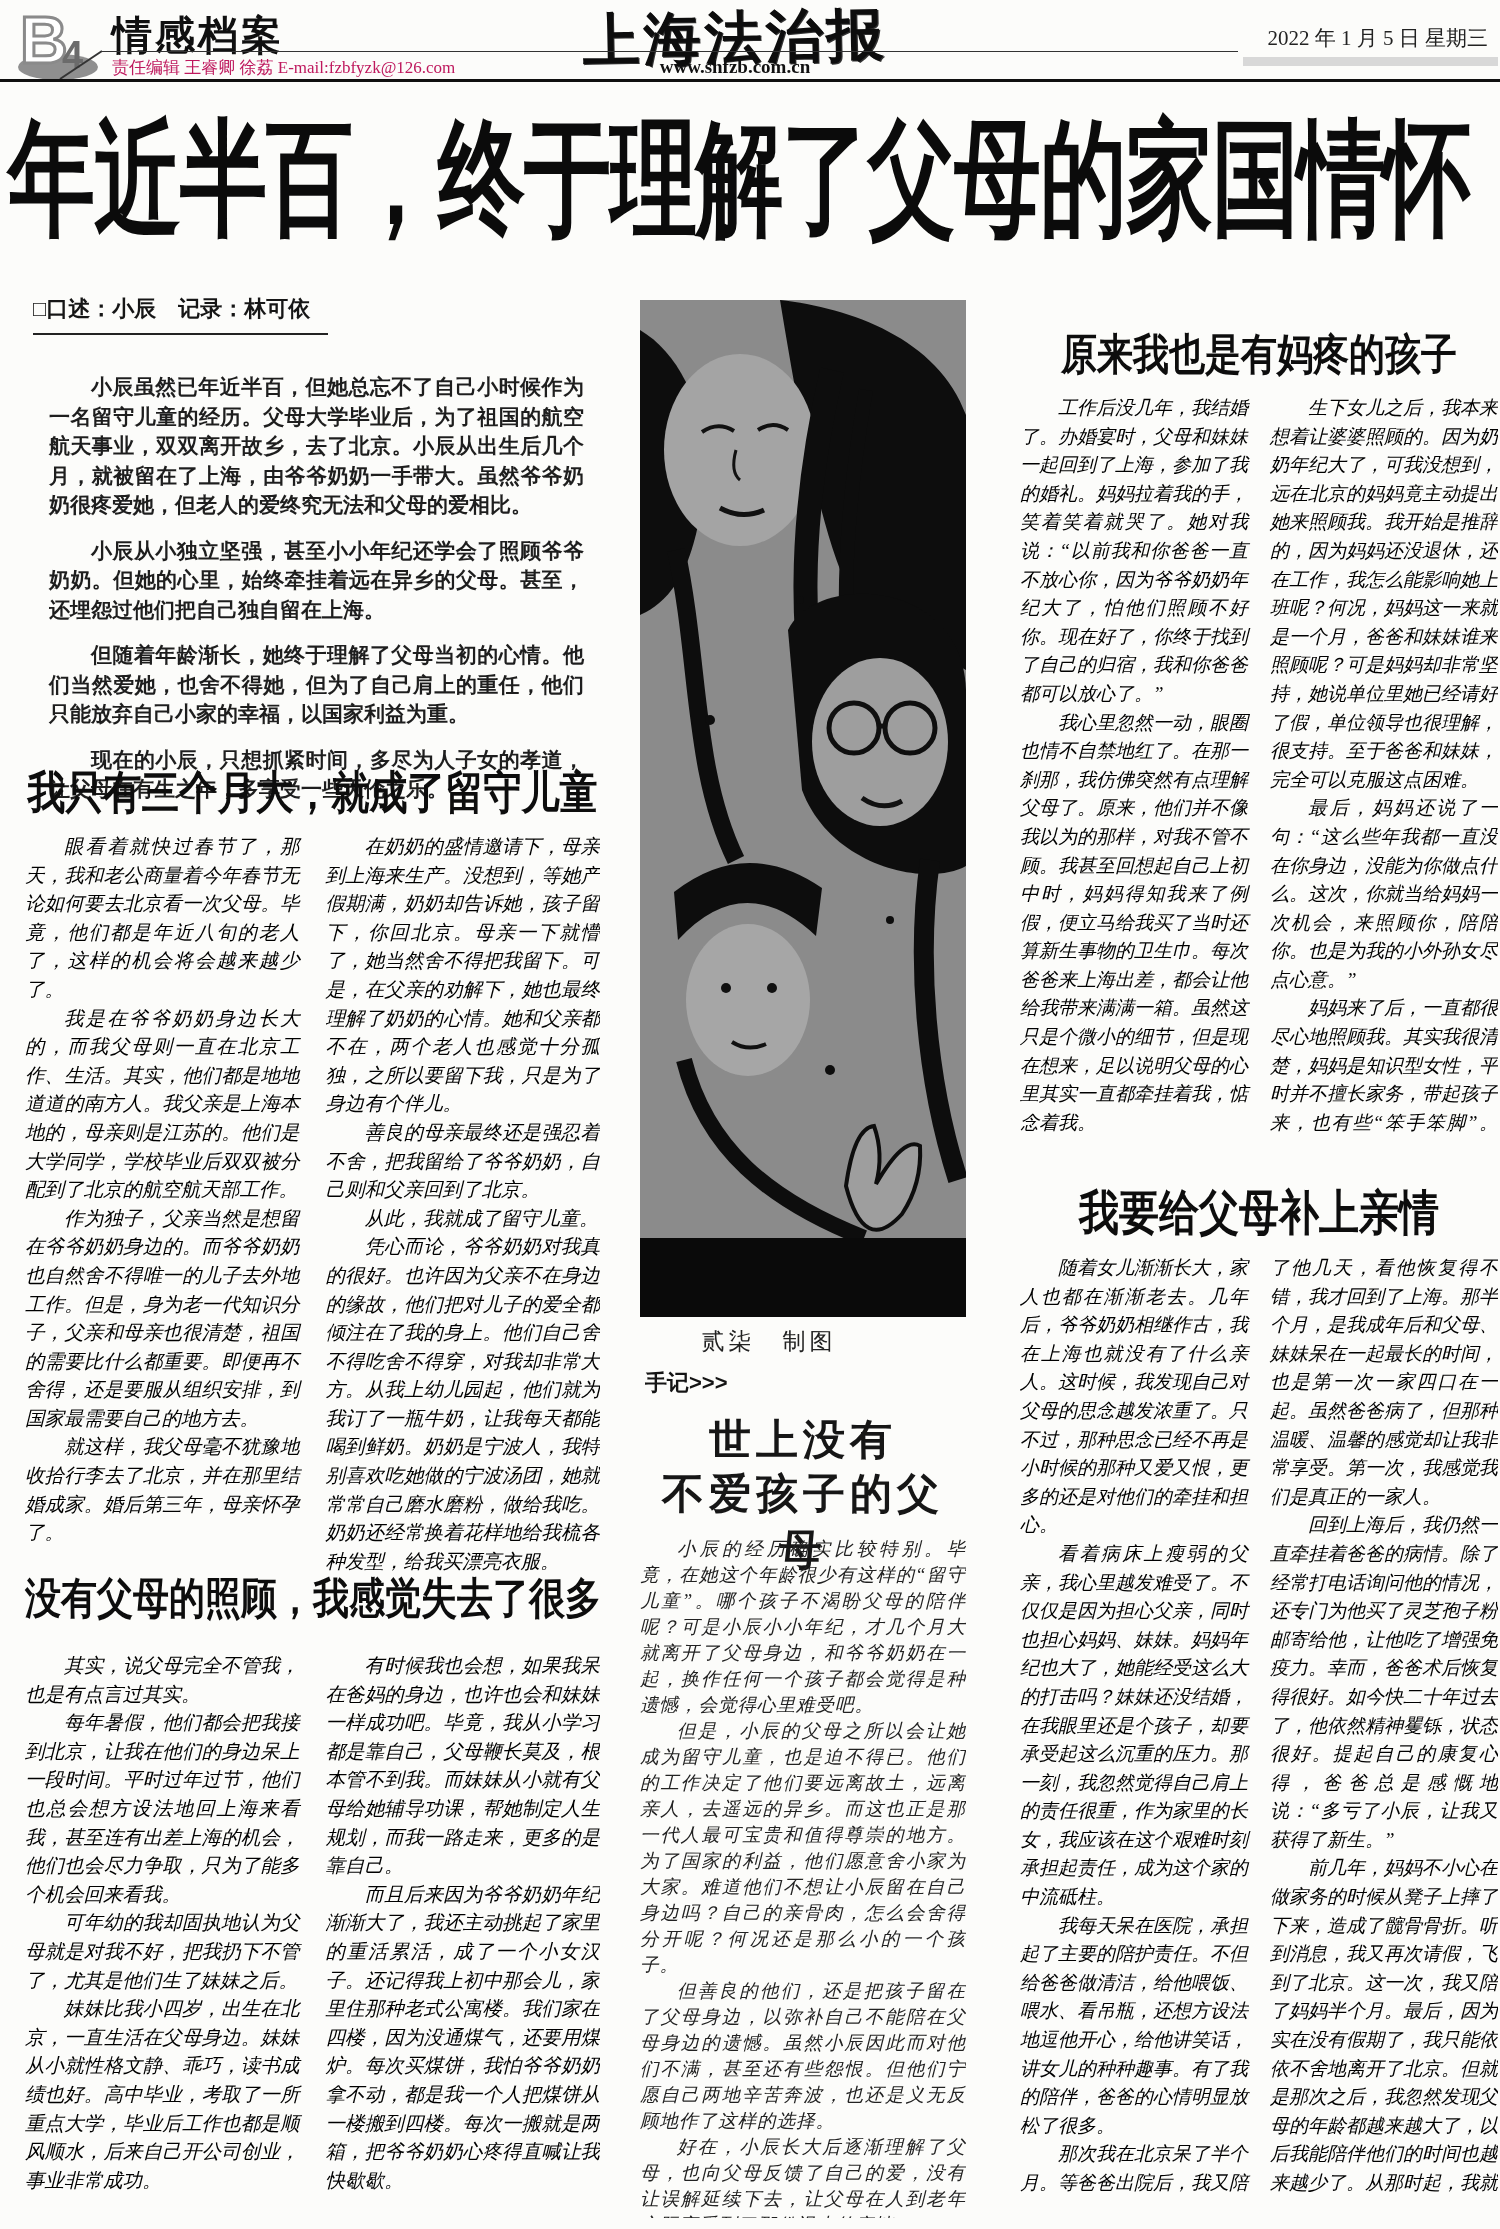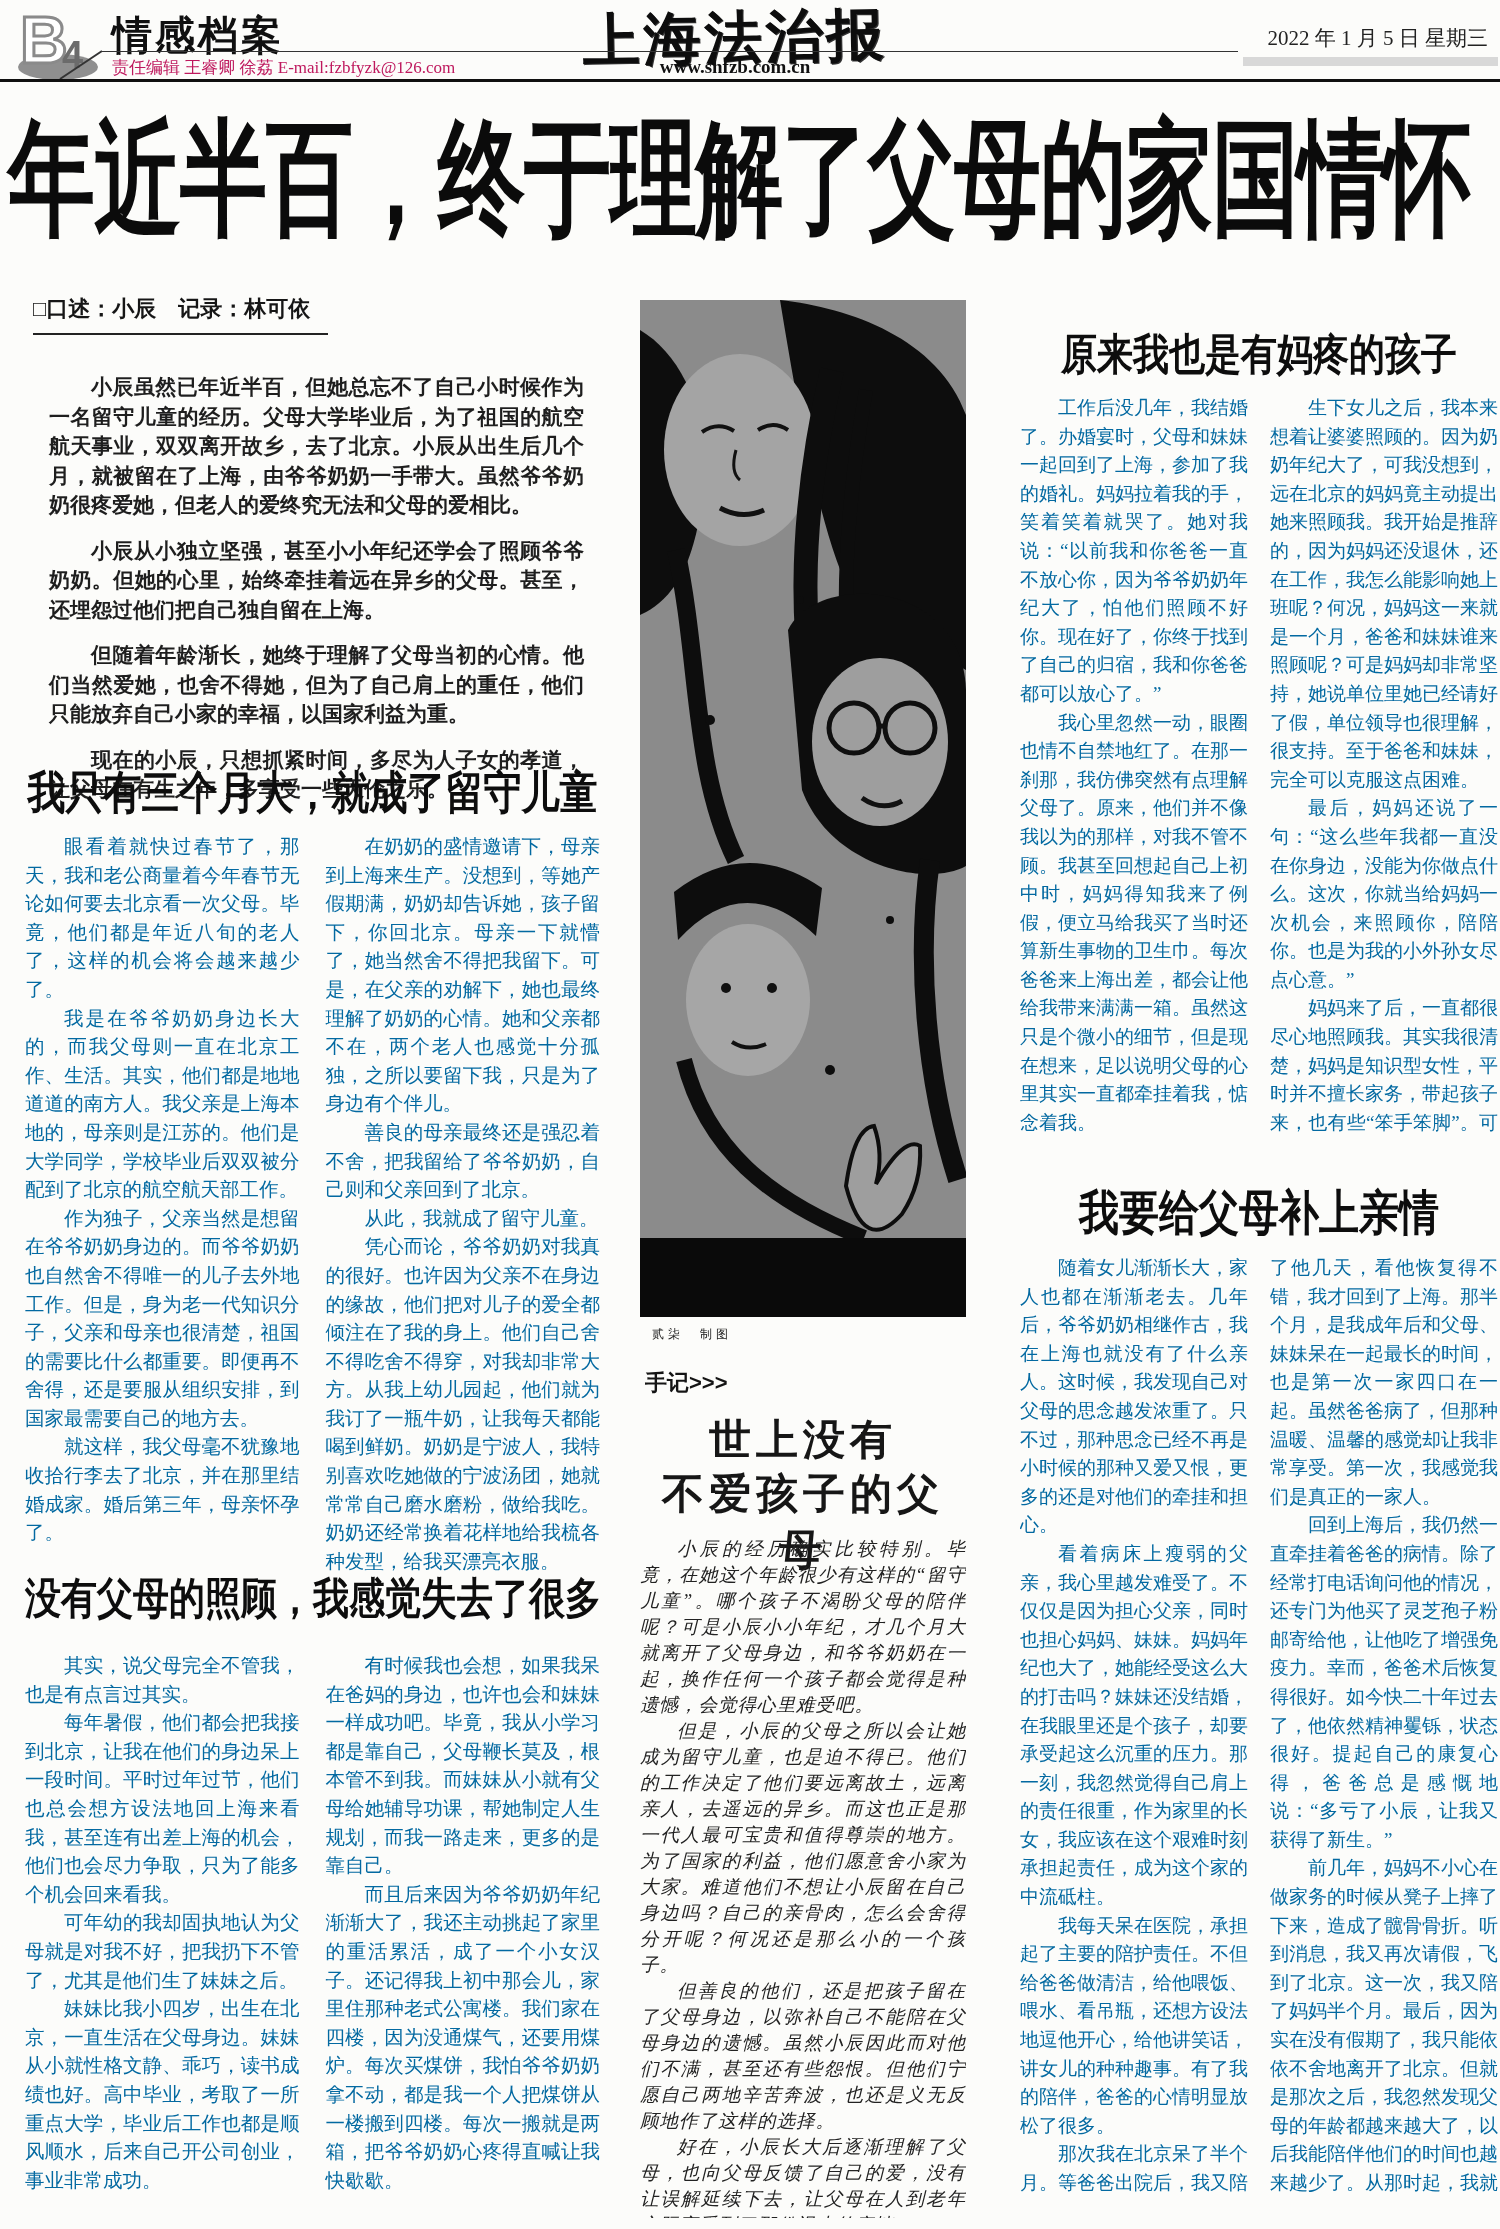--- a/index.html
+++ b/index.html
@@ -32,29 +32,29 @@
   .intro p{margin:16px;text-indent:2em;}
   
   .sec-head{position:absolute;font-family:"Liberation Sans","DejaVu Sans",sans-serif;font-weight:900;
         color:#0d0d0d;text-align:center;transform:scaleY(1.2);transform-origin:top center;white-space:nowrap;}
   .sh1{left:25px;top:762px;width:575px;font-size:38px;}
   .sh2{left:25px;top:1570px;width:575px;font-size:36px;}
   .sh3{left:1020px;top:326px;width:478px;font-size:36px;}
   .sh4{left:1020px;top:1180px;width:478px;font-size:40px;}
   
   .body2col{position:absolute;column-count:2;column-fill:auto;overflow:hidden;font-size:19.5px;
-        line-height:28.6px;text-align:justify;color:#0369a1;}
+        line-height:28.6px;text-align:justify;color:#000000;font-style:italic;}
   .body2col p{margin:0;text-indent:2em;}
   .b1{left:25px;top:833px;width:575px;height:762px;column-gap:26px;}
   .b2{left:25px;top:1652px;width:575px;height:570px;column-gap:26px;}
   .b3{left:1020px;top:394px;width:478px;height:748px;column-gap:22px;font-size:19px;}
   .b4{left:1020px;top:1254px;width:478px;height:966px;column-gap:22px;font-size:19px;}
   
   .illo{position:absolute;left:640px;top:300px;width:326px;height:1017px;}
-  .illo-caption{position:absolute;left:652px;top:1326px;width:322px;text-align:left;font-size:12px;
+  .illo-caption{position:absolute;left:608px;top:1326px;width:322px;text-align:center;font-size:23px;
         letter-spacing:4px;color:#222;}
   .notes-kicker{position:absolute;left:645px;top:1368px;font-family:"Liberation Sans","DejaVu Sans",sans-serif;
         font-size:22px;font-weight:700;color:#141414;}
   .notes-title{position:absolute;left:640px;width:326px;text-align:center;font-size:42px;font-weight:600;
         letter-spacing:5px;color:#161616;}
   .nt1{top:1412px;}  .nt2{top:1466px;}
   .notes-body{position:absolute;left:640px;top:1536px;width:326px;height:682px;overflow:hidden;
         font-size:18.5px;line-height:26px;font-style:italic;letter-spacing:1px;text-align:justify;color:#222;}
   .notes-body p{margin:0;text-indent:2em;}
 </style>

